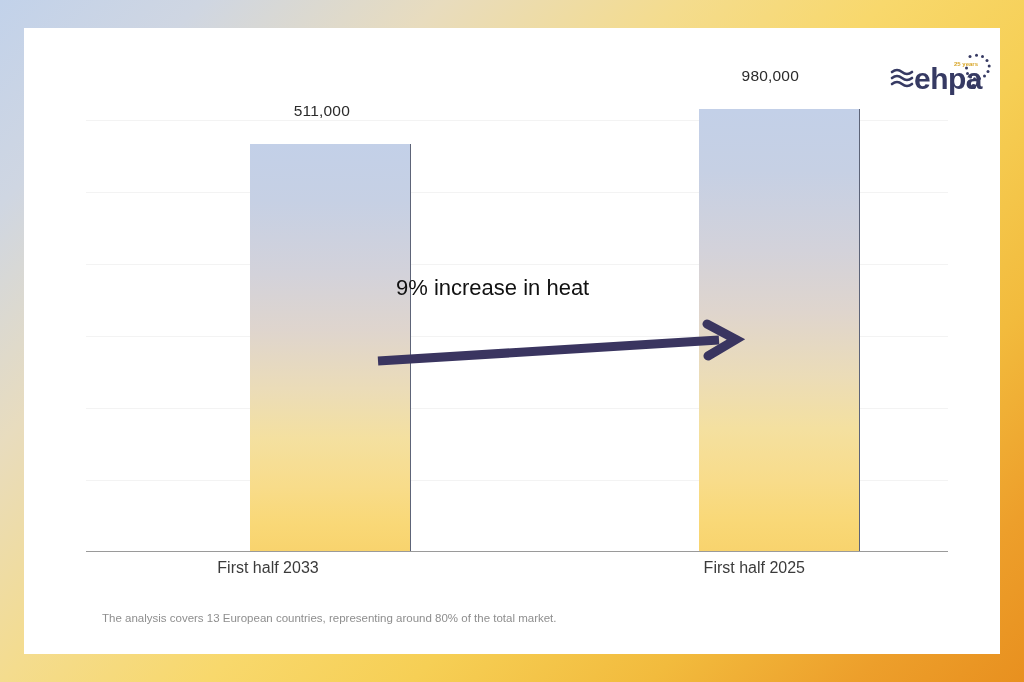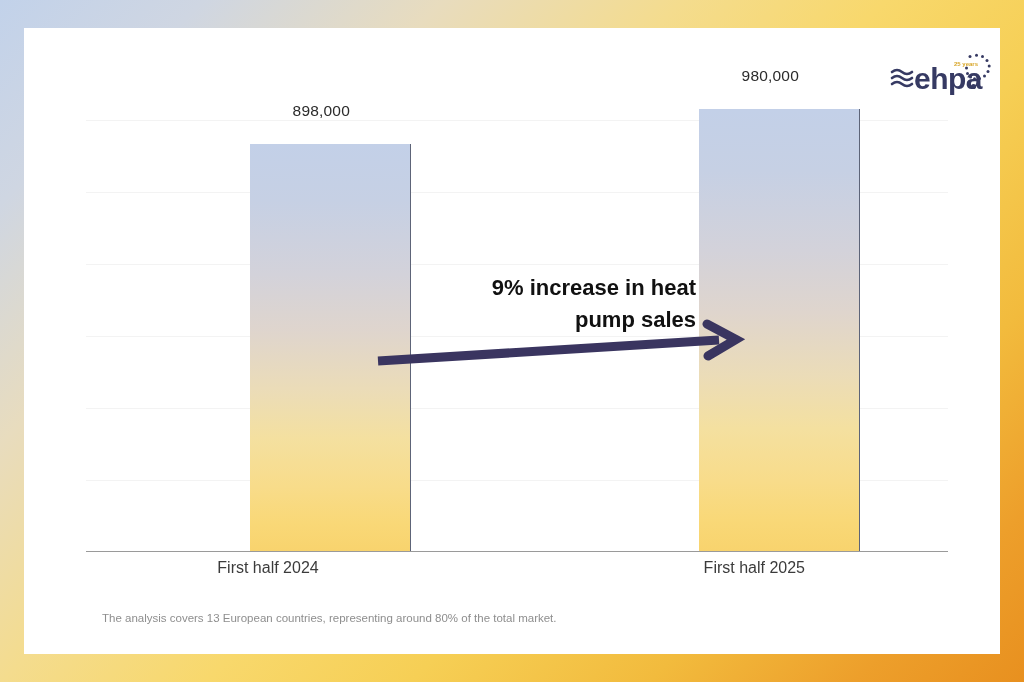--- a/index.html
+++ b/index.html
@@ -92,23 +92,23 @@
     color: #3b3b3b;
     white-space: nowrap;
   }
 
   
   #annotation-text {
     position: absolute;
     left: 372px;
     top: 244px;
     width: 300px;
-    text-align: right;
+    text-align: left;
     font-size: 22px;
-    font-weight: bold;
+    font-weight: normal;
     color: #111111;
     line-height: 1.44;
   }
   #arrow-svg {
     position: absolute;
     left: 340px;
     top: 290px;
     width: 390px;
     height: 55px;
   }
@@ -172,29 +172,28 @@
       <div class="gridline" style="top:236px"></div>
       <div class="gridline" style="top:164px"></div>
       <div class="gridline" style="top:92px"></div>
 
       <div class="bar" style="left:164px; width:160px; height:408px;"></div>
       <div class="bar" style="left:613px; width:160px; height:443px;"></div>
     </div>
 
     <div id="axis-line"></div>
 
-    <div class="bar-value" style="left:166px; top:74px; width:160px;">898,000</div>
+    <div class="bar-value" style="left:166px; top:74px; width:160px;">511,000</div>
     <div class="bar-value" style="left:615px; top:39px; width:160px;">980,000</div>
 
-    <div class="cat-label" style="left:156px; top:531px; width:176px;">First half 2024</div>
+    <div class="cat-label" style="left:156px; top:531px; width:176px;">First half 2033</div>
     <div class="cat-label" style="left:605px; top:531px; width:176px;text-align:right;">First half 2025</div>
 
     <div id="annotation-text">
       <div>9% increase in heat</div>
-      <div>pump sales</div>
     </div>
 
     <svg id="arrow-svg" viewBox="0 0 390 55" xmlns="http://www.w3.org/2000/svg">
       <line x1="14" y1="43" x2="355" y2="22" stroke="#3a3560" stroke-width="9" stroke-linecap="butt"></line>
       <path d="M343,6 L372,21.5 L344,38" fill="none" stroke="#3a3560" stroke-width="9" stroke-linecap="round" stroke-linejoin="miter"></path>
     </svg>
 
     <div id="footnote">The analysis covers 13 European countries, representing around 80% of the total market.</div>
 
   </div>

